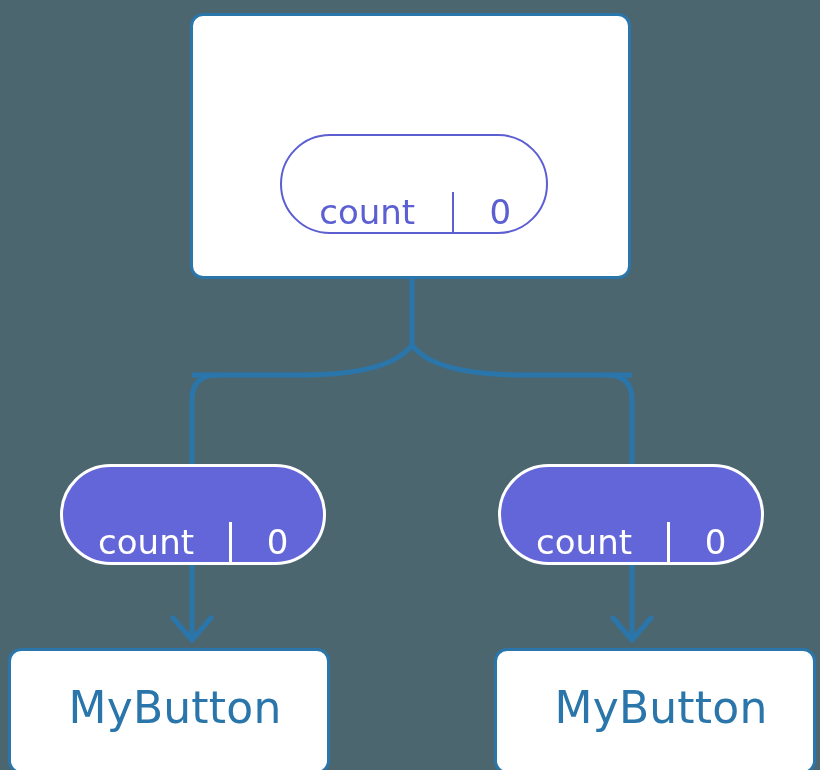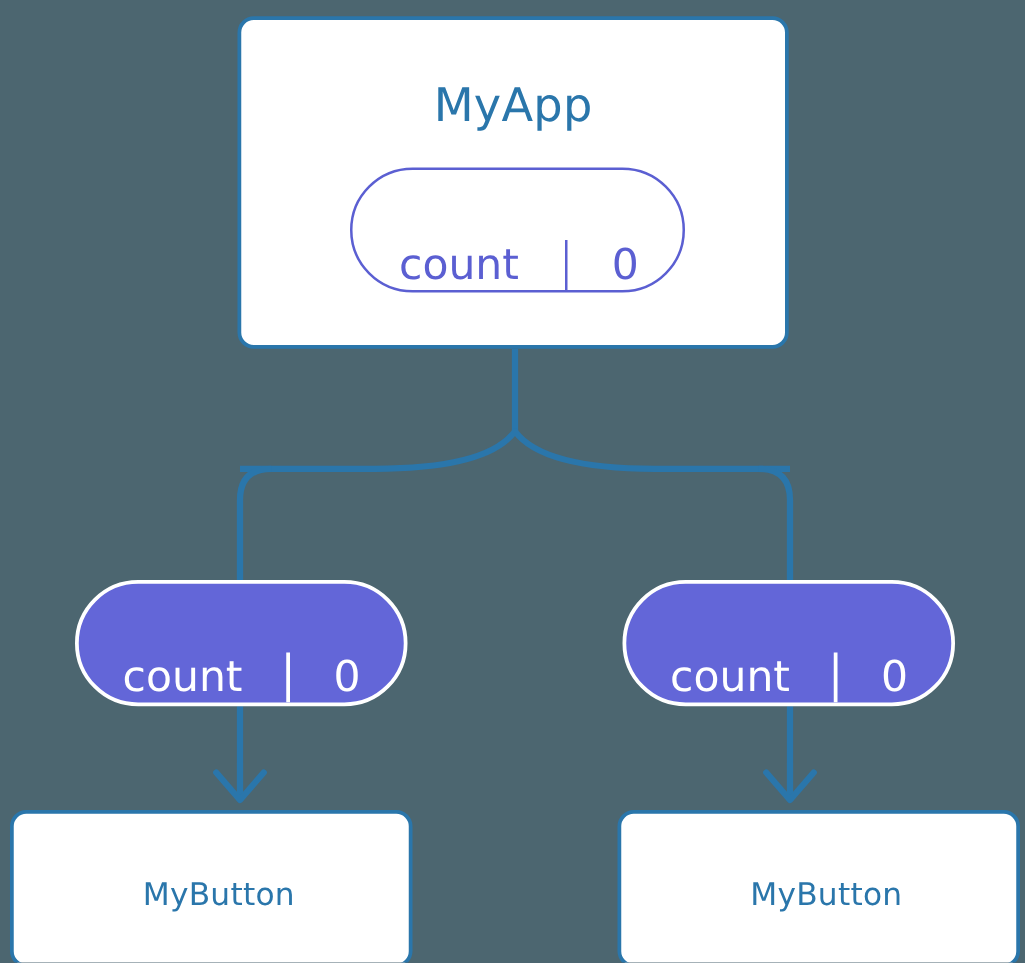--- a/index.html
+++ b/index.html
@@ -128,22 +128,22 @@
     border: 3px solid #2a76ab;
     border-radius: 13px;
     box-sizing: border-box;
     top: 648px;
     width: 322px;
     height: 126px;
   }
   #left-button-card  { left: 8px; }
   #right-button-card { left: 494px; }
   .leaf-card .component-title {
-    top: 50px;
-    font-size: 25px;
+    top: 31px;
+    font-size: 44px;
     padding-left: 12px;
   }
 </style>
 </head>
 <body>
 
 <div id="stage">
 
   <svg id="wires" viewBox="0 0 820 770">
 
@@ -156,21 +156,20 @@
     <path d="M 607 375 Q 632 375 632 400 L 632 466" fill="none" stroke="#2a76ab" stroke-width="5" stroke-linecap="butt"></path>
 
     <path d="M 192 565 L 192 641" fill="none" stroke="#2a76ab" stroke-width="5" stroke-linecap="butt"></path>
     <path d="M 173 618 L 192 640 L 211 618" fill="none" stroke="#2a76ab" stroke-width="5" stroke-linecap="round" stroke-linejoin="round"></path>
 
     <path d="M 632 565 L 632 641" fill="none" stroke="#2a76ab" stroke-width="5" stroke-linecap="butt"></path>
     <path d="M 613 618 L 632 640 L 651 618" fill="none" stroke="#2a76ab" stroke-width="5" stroke-linecap="round" stroke-linejoin="round"></path>
   </svg>
 
   <div id="app-card" class="component-card">
-    <div class="component-title">MyApp</div>
 
     <div id="app-state-pill" class="state-pill outlined">
       <div class="pill-key">count</div>
       <div class="pill-val">0</div>
     </div>
   </div>
 
   <div id="left-prop-pill" class="state-pill filled prop-pill">
     <div class="pill-key">count</div>
     <div class="pill-val">0</div>

